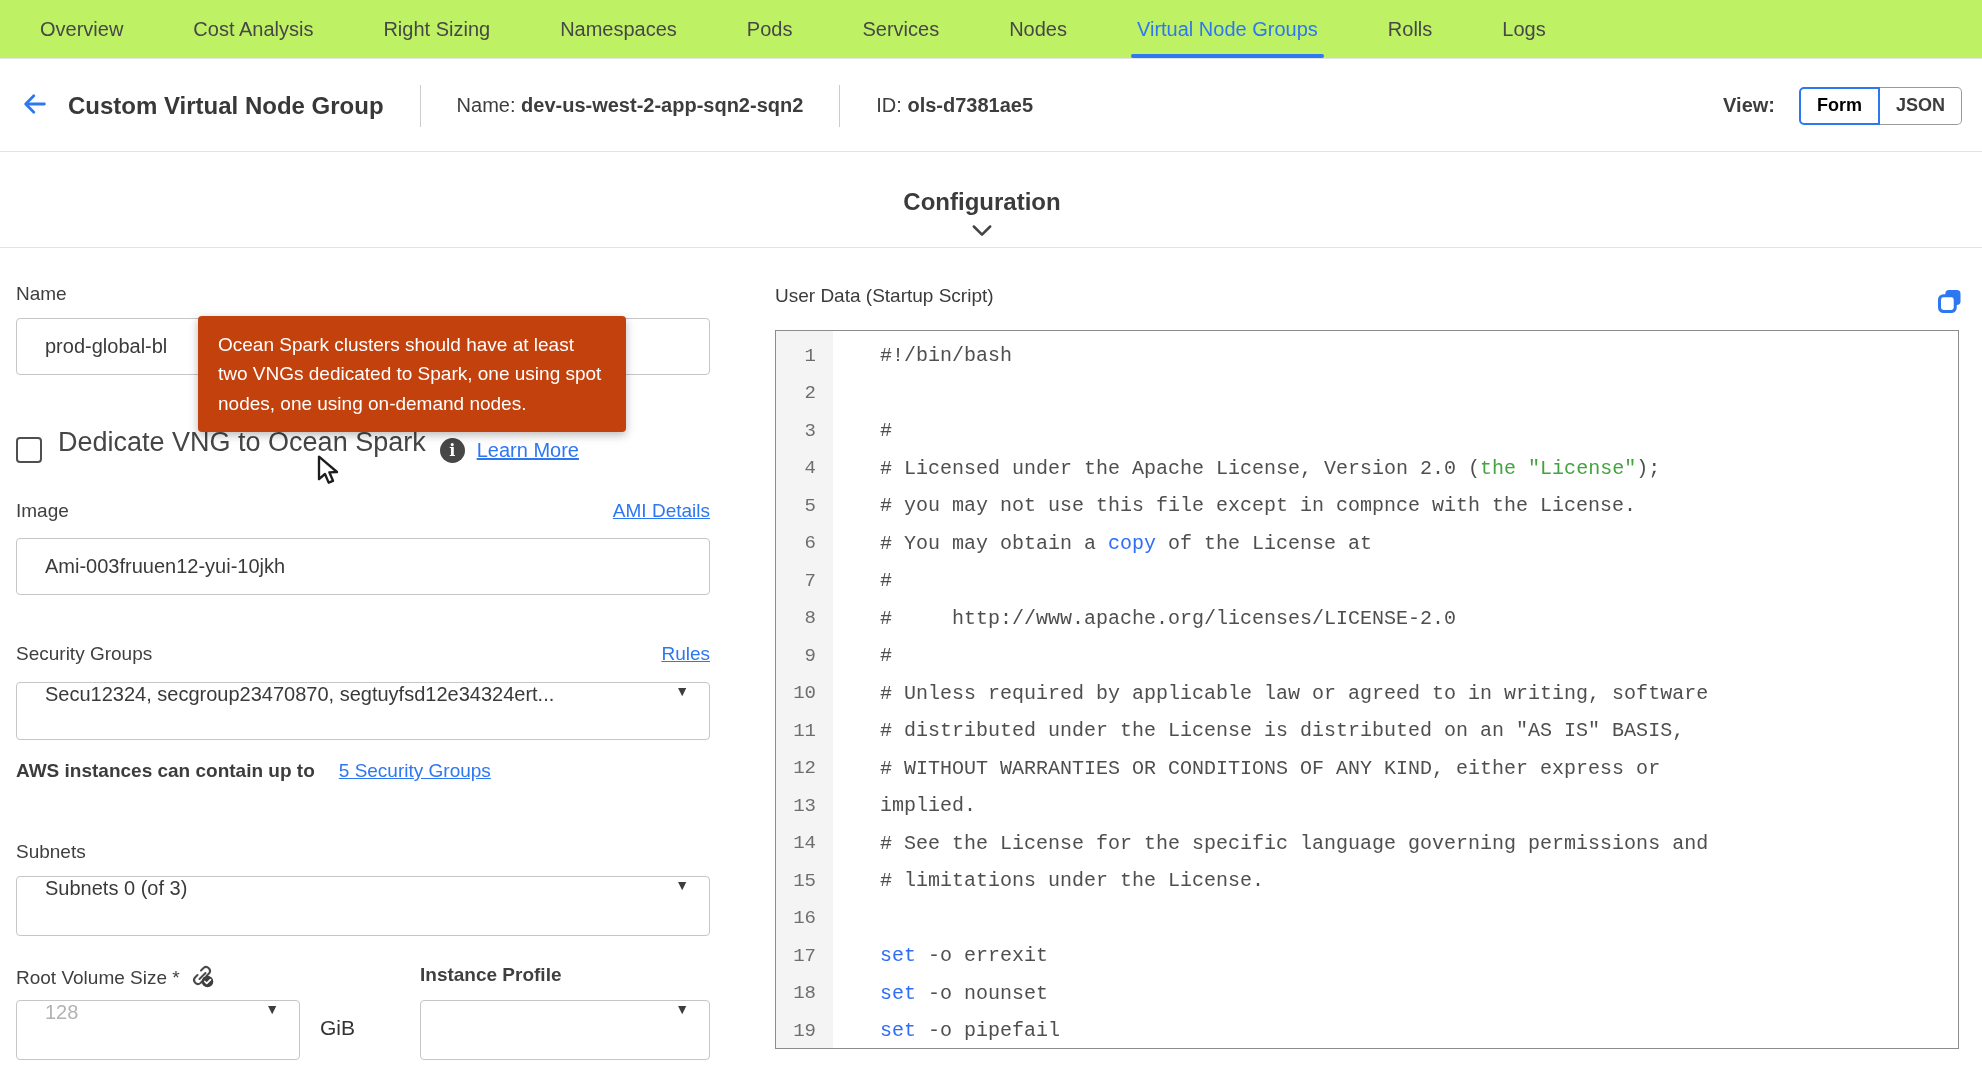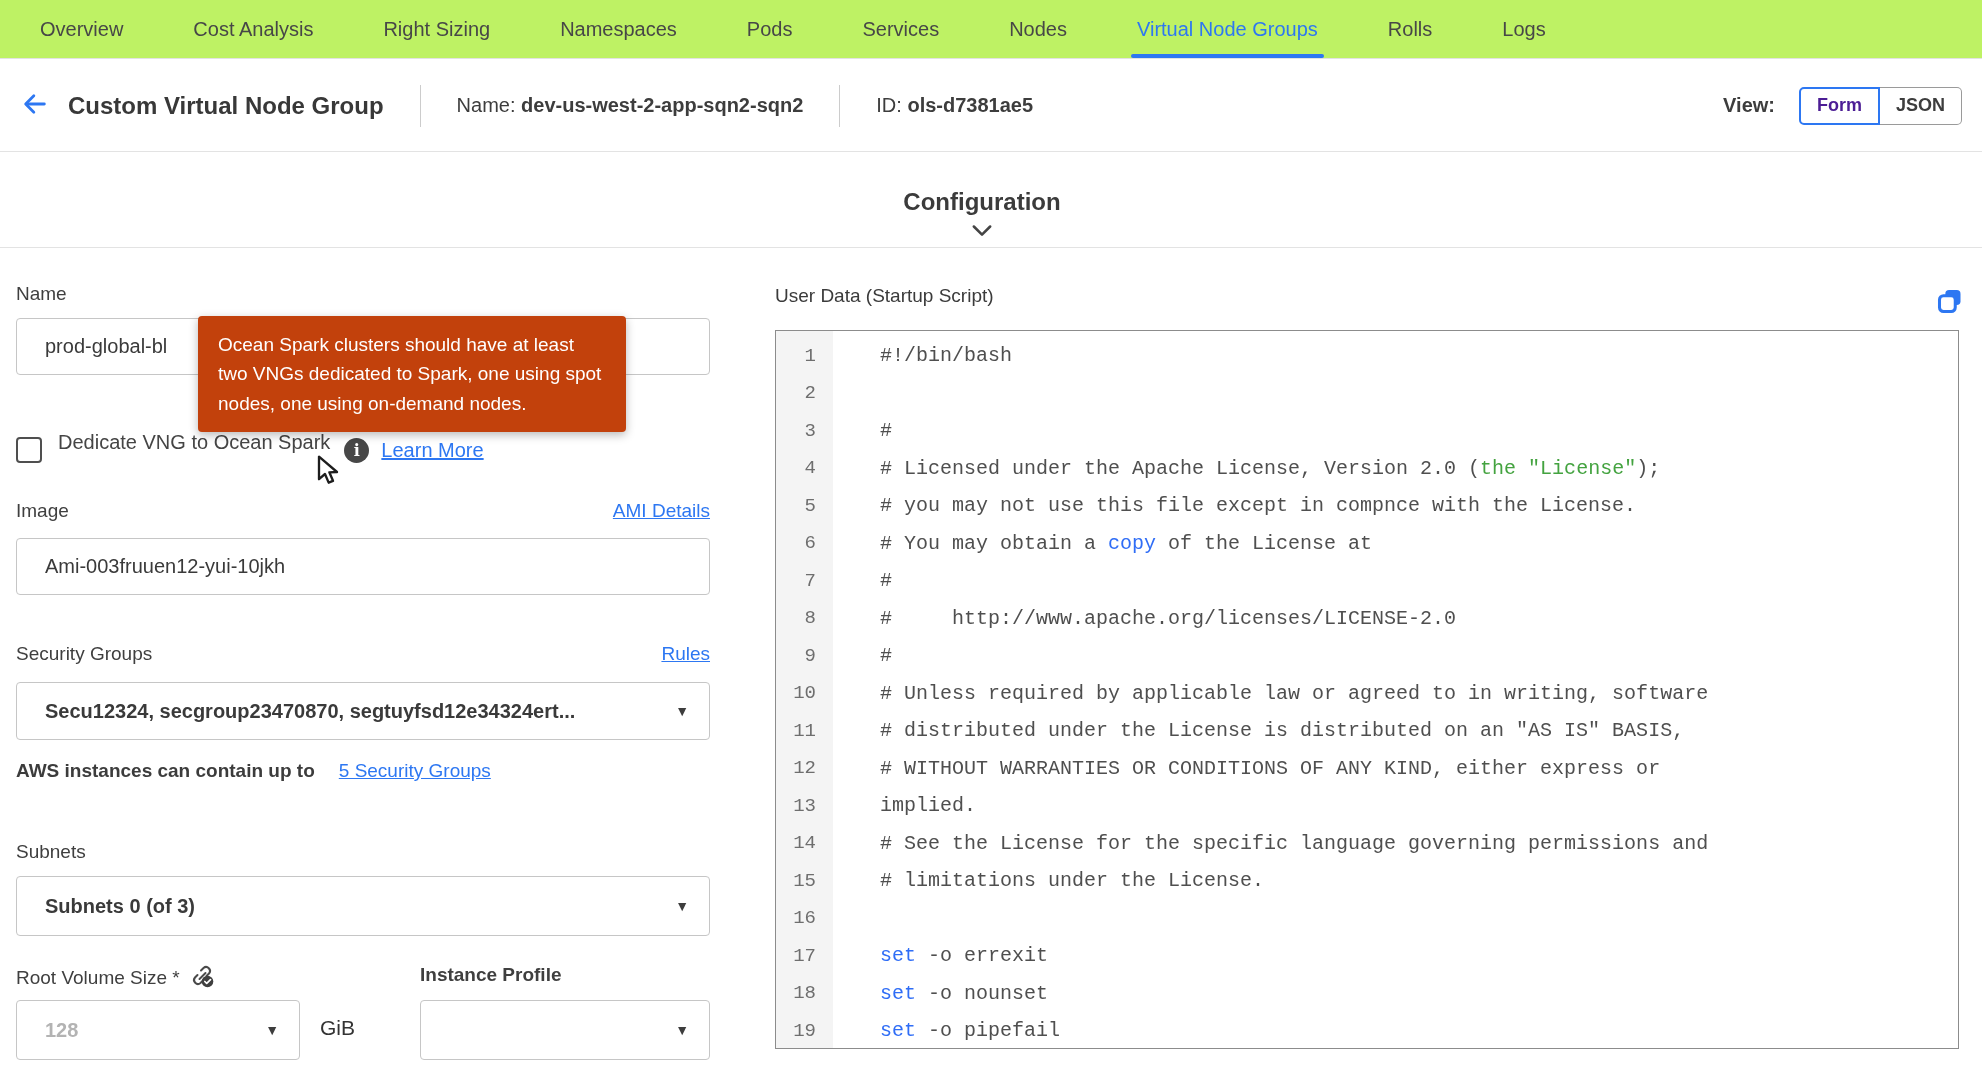--- a/index.html
+++ b/index.html
@@ -26,57 +26,57 @@
     margin-right:18px; display:flex; align-items:center; justify-content:center; }
   .page-title { font-size:24px; font-weight:700; color:#383838; white-space:nowrap; }
   .vdiv { width:1px; height:42px; background:#ccc; margin:0 36px; }
   .meta { font-size:20px; color:#3d3d3d; white-space:nowrap; }
   .meta b { font-weight:700; }
   .spacer { flex:1; }
   .view-label { font-size:20px; font-weight:700; margin-right:24px; }
   .seg-group { display:flex; }
   .seg-btn { height:38px; padding:0 16px; font-size:18px; font-weight:700;
     background:#fff; cursor:pointer; display:flex; align-items:center; }
-  .seg-btn.form { color:#4c1d95; border:2px solid #2d77f2; border-radius:5px 0 0 5px; z-index:1;text-align:center; }
+  .seg-btn.form { color:#000000; border:2px solid #2d77f2; border-radius:5px 0 0 5px; z-index:1;text-align:center; }
   .seg-btn.json { color:#3d3d3d; border:1px solid #9a9a9a; border-left:none; border-radius:0 5px 5px 0; }
 
   
   .config-bar { position:absolute; top:153px; left:0; right:0; height:95px;
     border-bottom:1px solid #e3e3e3; display:flex; align-items:center;
     justify-content:flex-end; padding:0 34px 0 16px;flex-direction:column; }
   .config-title { font-size:24px; font-weight:700; color:#3b3b3b; }
   .chev-btn { border:none; background:transparent; cursor:pointer; }
 
   
   .flabel { position:absolute; font-size:19px; color:#3f3f3f; white-space:nowrap; }
   .frow { position:absolute; left:16px; width:694px; display:flex;
     justify-content:space-between; align-items:center; }
   .tinput { position:absolute; border:1px solid #c6c6c6; border-radius:4px;
     background:#fff; font-family:"Liberation Sans",sans-serif; font-size:20px;
     color:#3a3a3a; padding:0 16px 0 28px; outline:none; }
   .dropdown { position:absolute; border:1px solid #c6c6c6; border-radius:4px;
-    background:#fff; display:flex; align-items:center; justify-content:space-between;
-    padding:0 20px 0 28px; font-size:20px; color:#3a3a3a; cursor:pointer; white-space:nowrap;font-weight:bold; }
+    background:#fff; display:flex; align-items:flex-start; justify-content:space-between;
+    padding:0 20px 0 28px; font-size:20px; color:#3a3a3a; cursor:pointer; white-space:nowrap; }
   .dropdown .val { overflow:hidden; text-overflow:ellipsis; }
   .dropdown .val.placeholder { color:#b3b3b3; }
   .caret { font-size:14px; color:#3d3d3d; margin-left:12px; }
   .blue-link { color:#2d77f2; text-decoration:underline; font-size:19px;
     cursor:pointer; white-space:nowrap; }
 
   
   .tooltip { position:absolute; left:198px; top:316px; width:428px; z-index:6;
     background:#c2410c; color:#fff; border-radius:4px; padding:14px 20px;
     font-size:19px; line-height:1.55; box-shadow:0 3px 10px rgba(0,0,0,.28); }
 
   
   .chk-row { position:absolute; left:16px; top:434px; display:flex;
     align-items:center; height:32px; }
   .checkbox { width:26px; height:26px; border:2px solid #4f4f4f; border-radius:4px;
     background:#fff; cursor:pointer; flex:0 0 auto; }
-  .chk-label { font-size:20px; color:#454545; margin:0 14px 15px 16px; white-space:nowrap; }
+  .chk-label { font-size:27px; color:#454545; margin:0 14px 15px 16px; white-space:nowrap; }
   .info-icon { width:25px; height:25px; border-radius:50%; background:#474747;
     color:#fff; display:flex; align-items:center; justify-content:center;
     font-family:"DejaVu Serif", serif; font-size:16px; font-weight:700; flex:0 0 auto; }
   .learn-more { font-size:20px; margin-left:12px; }
   .cursor-glyph { position:absolute; left:316px; top:455px; z-index:7; }
 
   .hint-row { position:absolute; left:16px; top:760px; display:flex;
     align-items:center; gap:24px; }
   .hint-text { font-size:19px; font-weight:700; color:#3c3c3c; }
 

